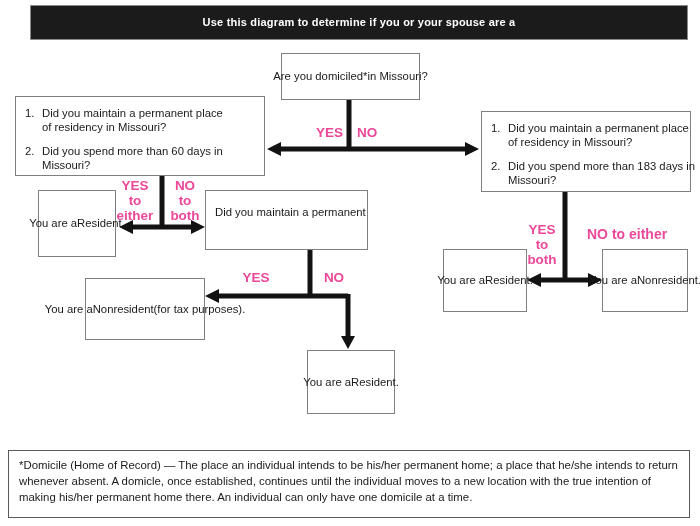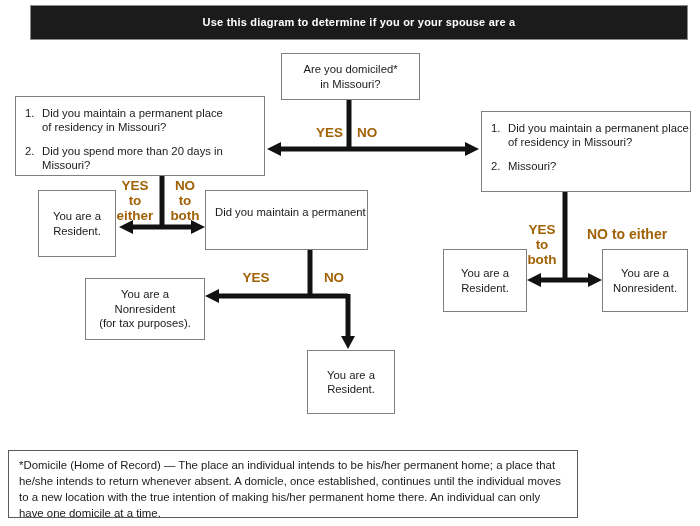--- a/index.html
+++ b/index.html
@@ -14,37 +14,37 @@
     display:flex;align-items:center;justify-content:center;
     color:#ffffff;text-align:center;line-height:1.05;
   }
   .banner-sub{font-size:11px;font-weight:600;letter-spacing:.2px;}
   .banner-title{font-size:17px;font-weight:bold;letter-spacing:.4px;margin-top:1px;}
   
   .box{
     position:absolute;background:#ffffff;border:1.6px solid #7f7f7f;
     box-sizing:border-box;font-size:11.3px;line-height:1.28;
   }
-  .center-box{display:flex;flex-direction:column;justify-content:center;align-items:center;text-align:center;}
+  .center-box{display:flex;flex-direction:row;justify-content:center;align-items:center;text-align:center;}
   .r-line{display:block;white-space:nowrap;}
   .q-box{padding:9px 8px 4px 9px;}
   .q-item{display:flex;margin-bottom:9px;}
   .q-num{width:17px;flex:none;}
   .q-line{display:block;white-space:nowrap;}
   
   .flow-label{
-    position:absolute;font-weight:bold;color:#a16207;font-size:13.5px;line-height:15px;
+    position:absolute;font-weight:bold;color:#ec4899;font-size:13.5px;line-height:15px;
   }
   .stack{text-align:center;}
   .stack span{display:block;}
   
   .wires{position:absolute;left:0;top:0;pointer-events:none;}
   
   .footnote{
-    position:absolute;left:8px;top:450px;width:570px;height:68px;
+    position:absolute;left:8px;top:450px;width:682px;height:68px;
     border:1.6px solid #5a5a5a;box-sizing:border-box;background:#ffffff;
     padding:7px 10px;font-size:11.4px;line-height:1.4;color:#1a1a1a;
   }
 </style>
 </head>
 <body>
 
 <div class="canvas">
 
   <div class="banner">
@@ -87,37 +87,38 @@
     <div class="q-item">
       <span class="q-num">1.</span>
       <span>
         <span class="q-line">Did you maintain a permanent place</span>
         <span class="q-line">of residency in Missouri?</span>
       </span>
     </div>
     <div class="q-item">
       <span class="q-num">2.</span>
       <span>
-        <span class="q-line">Did you spend more than 20 days in</span>
+        <span class="q-line">Did you spend more than 60 days in</span>
         <span class="q-line">Missouri?</span>
       </span>
     </div>
   </div>
 
   <div class="box q-box" style="left:481px;top:111px;width:210px;height:81px;">
     <div class="q-item">
       <span class="q-num">1.</span>
       <span>
         <span class="q-line">Did you maintain a permanent place</span>
         <span class="q-line">of residency in Missouri?</span>
       </span>
     </div>
     <div class="q-item">
       <span class="q-num">2.</span>
       <span>
+        <span class="q-line">Did you spend more than 183 days in</span>
         <span class="q-line">Missouri?</span>
       </span>
     </div>
   </div>
 
   <div class="box center-box" style="left:38px;top:190px;width:78px;height:67px;">
     <span class="r-line">You are a</span>
     <span class="r-line">Resident.</span>
   </div>
 

